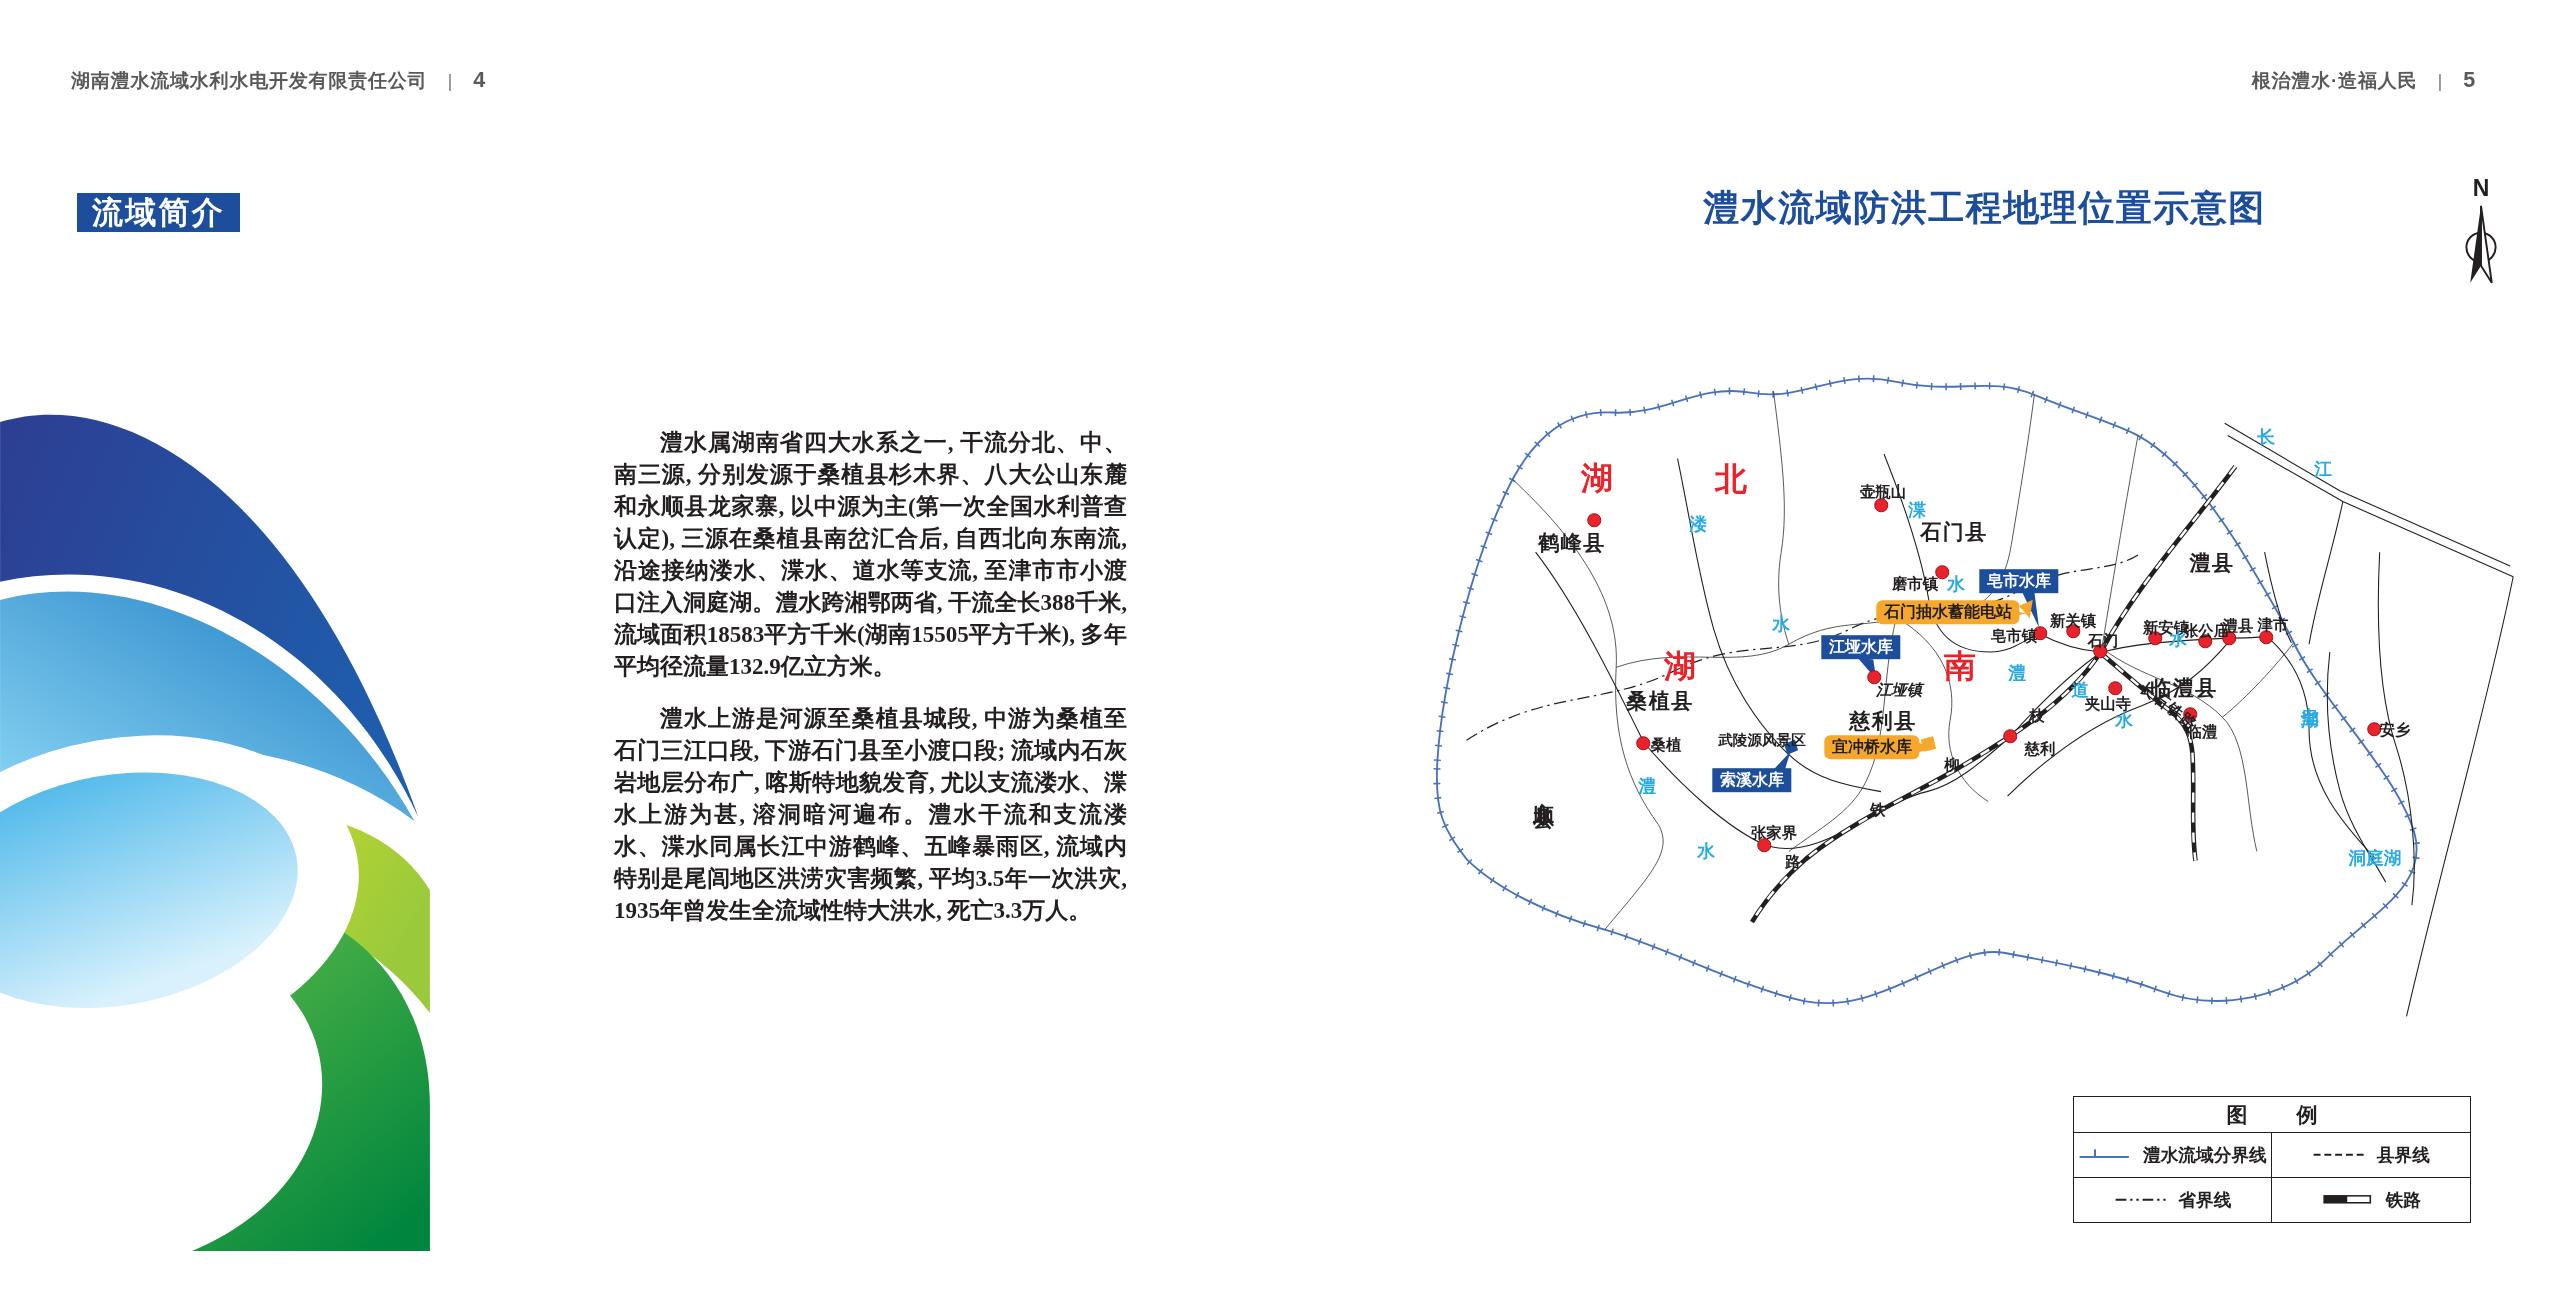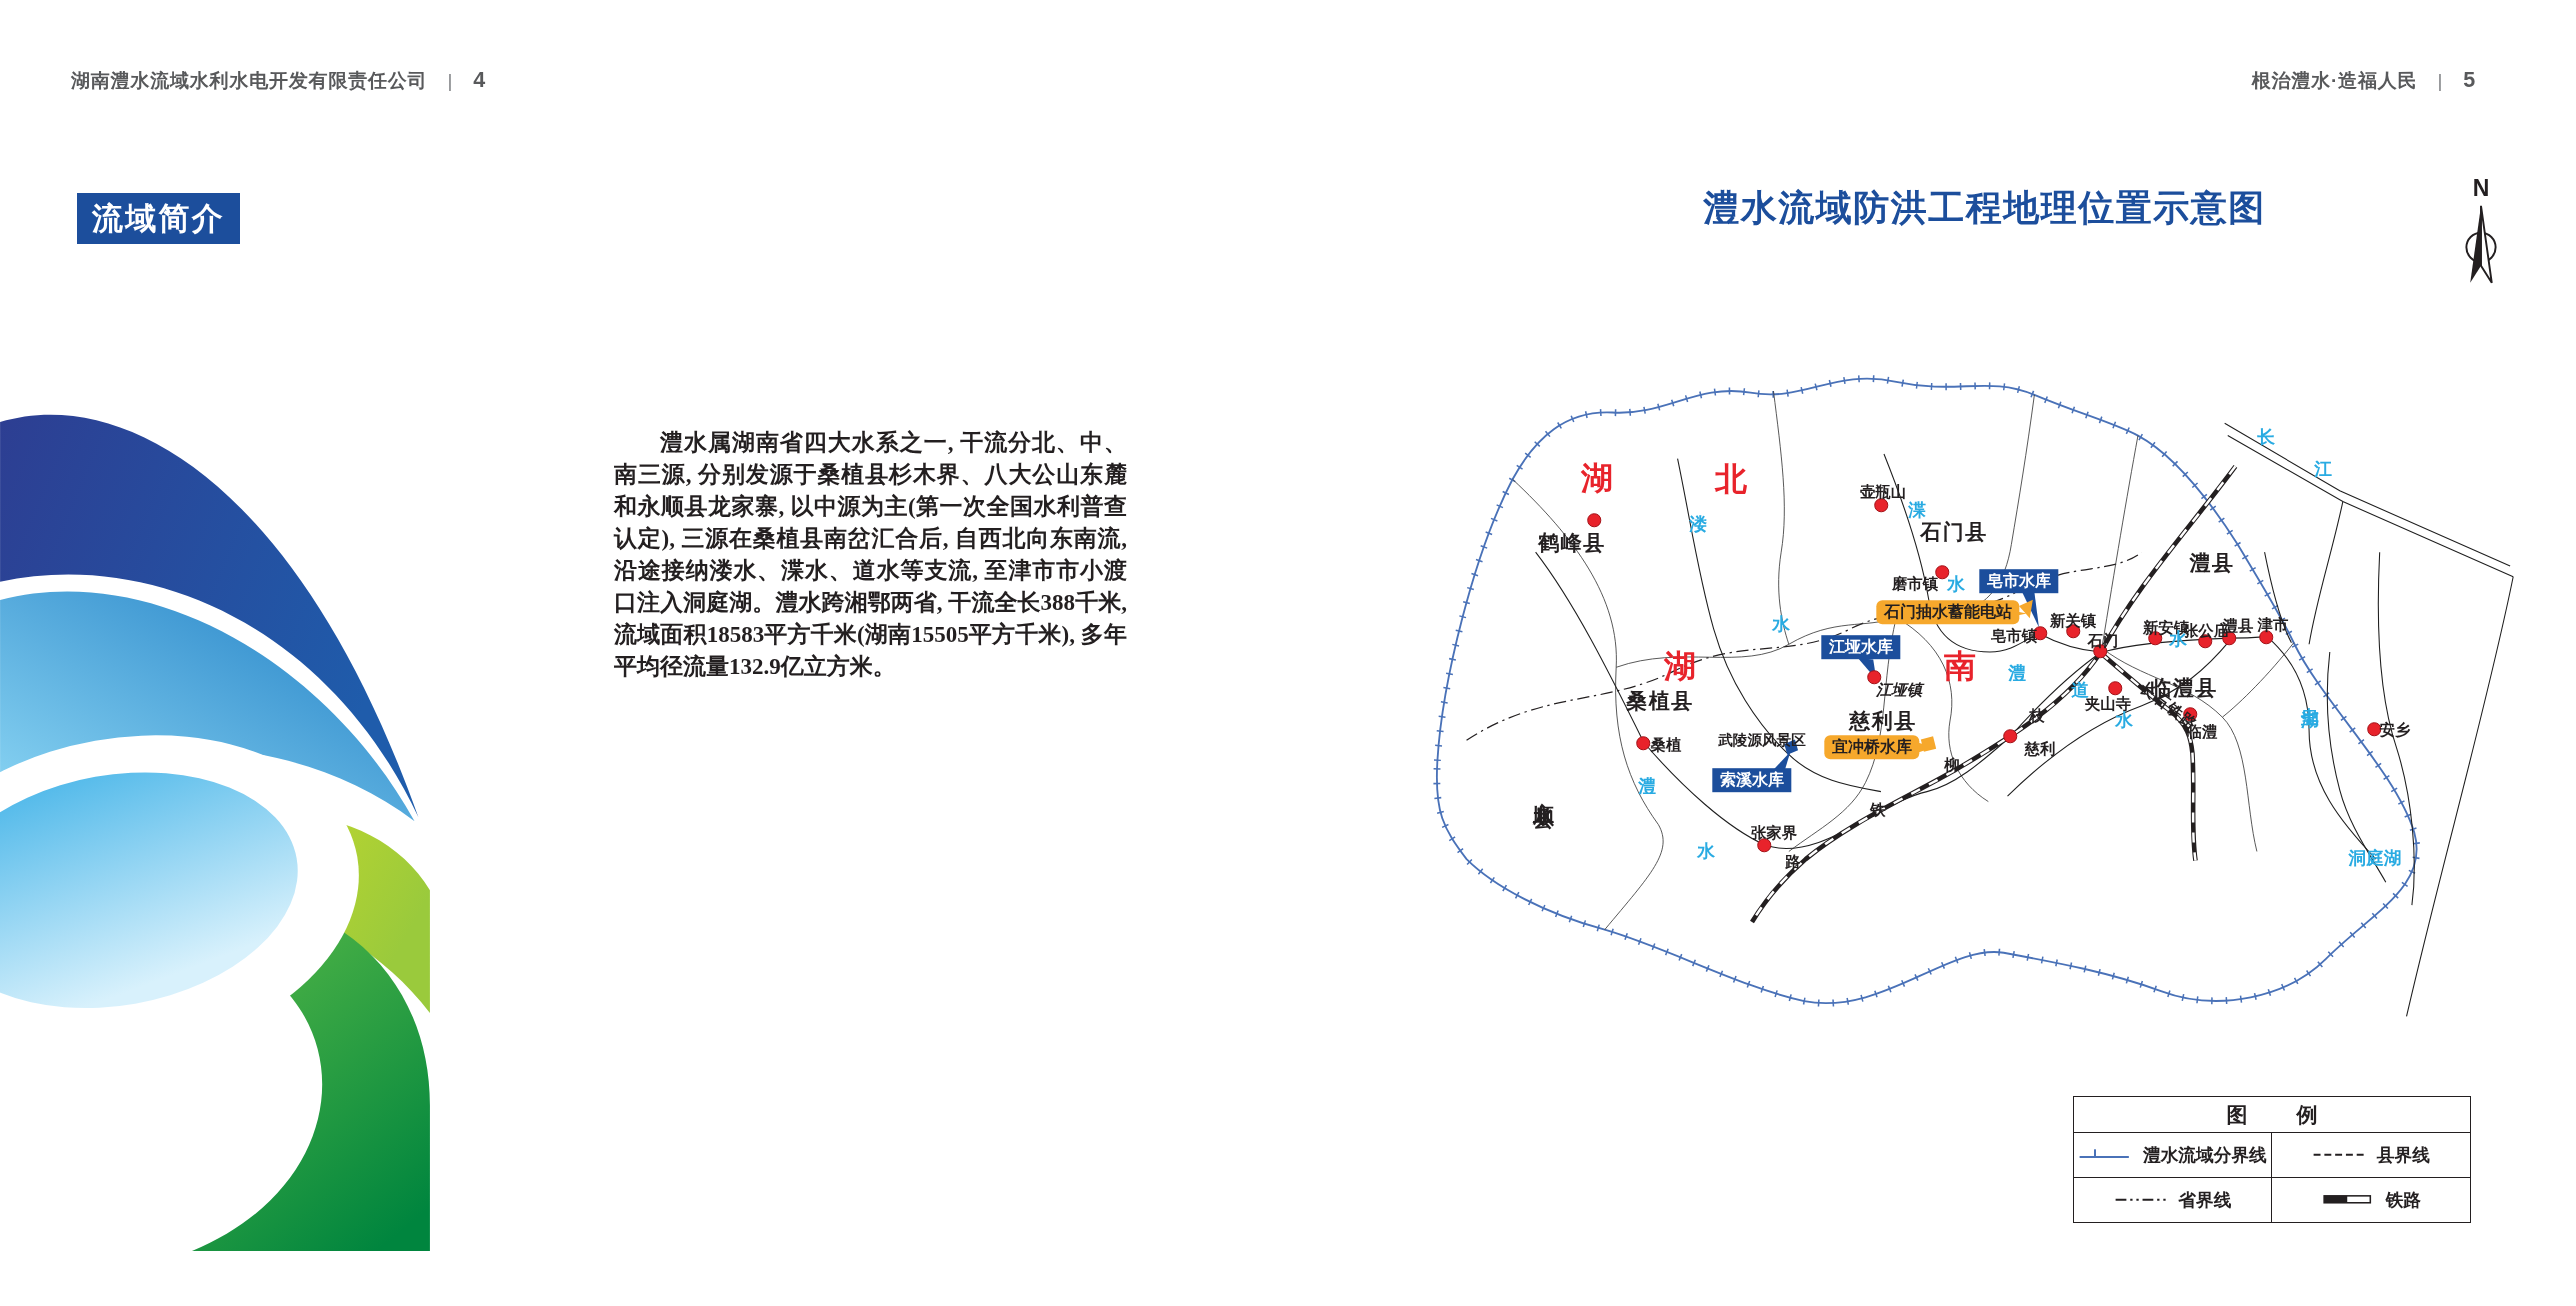--- a/index.html
+++ b/index.html
@@ -7,21 +7,21 @@
         font-family:"Liberation Sans",sans-serif;color:#231f20;}
 
   
   .hdr{position:absolute;top:68px;font-size:19px;font-weight:bold;color:#58595b;letter-spacing:0.8px;white-space:nowrap;}
   .hdr-left{left:71px;}
   .hdr-right{right:100px;}
   .hdr .sep{margin:0 14px;font-weight:400;color:#808285;}
   .hdr .pnum{font-size:21.5px;}
 
   
-  .section-title{position:absolute;left:77px;top:193px;width:163px;height:51px;background:#1c4e9c;
+  .section-title{position:absolute;left:77px;top:193px;width:163px;height:39px;background:#1c4e9c;
     color:#fff;font-size:31px;font-weight:bold;display:flex;align-items:center;justify-content:center;letter-spacing:2.3px;}
   .bodytext{position:absolute;left:614px;top:427px;width:513px;
     font-family:"Liberation Serif",serif;font-size:23px;font-weight:bold;line-height:32px;
     text-align:justify;color:#231f20;}
   .bodytext p{margin:0 0 20px 0;text-indent:2em;word-break:break-all;}
   .logo{position:absolute;left:0;top:399px;width:430px;height:852px;}
 
   
   .map-title{position:absolute;left:1420px;top:184px;width:1129px;text-align:center;
     font-size:36px;font-weight:bold;color:#1c4e9c;letter-spacing:1.5px;}
@@ -105,20 +105,21 @@
       <path d="M0,262 C190,212 420,335 540,550 C380,430 160,430 0,515 Z" fill="url(#gBlue)"></path>
       <path d="M200,600 C340,500 500,540 560,640 L560,800 C470,680 320,640 200,600 Z" fill="url(#gYellow)"></path>
       <path d="M215,650 C430,620 560,750 560,920 L560,1110 L250,1110 C420,1040 460,880 380,780 C330,715 270,675 215,650 Z" fill="url(#gGreen)"></path>
       <ellipse cx="160" cy="650" rx="310" ry="208" fill="#ffffff" transform="rotate(-10 160 650)"></ellipse>
       <ellipse cx="150" cy="640" rx="240" ry="150" fill="url(#gEye)" transform="rotate(-10 150 640)"></ellipse>
     </svg>
   </div>
 
   <div class="bodytext" id="bodytext">
       <p>澧水属湖南省四大水系之一, 干流分北、中、南三源, 分别发源于桑植县杉木界、八大公山东麓和永顺县龙家寨, 以中源为主(第一次全国水利普查认定), 三源在桑植县南岔汇合后, 自西北向东南流, 沿途接纳溇水、渫水、道水等支流, 至津市市小渡口注入洞庭湖。澧水跨湘鄂两省, 干流全长388千米, 流域面积18583平方千米(湖南15505平方千米), 多年平均径流量132.9亿立方米。</p>
+      <p>澧水上游是河源至桑植县城段, 中游为桑植至石门三江口段, 下游石门县至小渡口段; 流域内石灰岩地层分布广, 喀斯特地貌发育, 尤以支流溇水、渫水上游为甚, 溶洞暗河遍布。澧水干流和支流溇水、渫水同属长江中游鹤峰、五峰暴雨区, 流域内特别是尾闾地区洪涝灾害频繁, 平均3.5年一次洪灾, 1935年曾发生全流域性特大洪水, 死亡3.3万人。</p>
     </div>
 
   <div class="map-title">澧水流域防洪工程地理位置示意图</div>
 
   <div class="compass">
     <span class="nlab">N</span>
     <svg width="48" height="117" viewBox="0 0 62 152" style="position:absolute;left:0;top:0;">
       <circle cx="31" cy="94" r="19" fill="none" stroke="#231f20" stroke-width="2.5"></circle>
       <polygon points="31,40 45,140 31,118" fill="#ffffff" stroke="#231f20" stroke-width="2.5"></polygon>
       <polygon points="31,40 17,140 31,118" fill="#231f20"></polygon>

